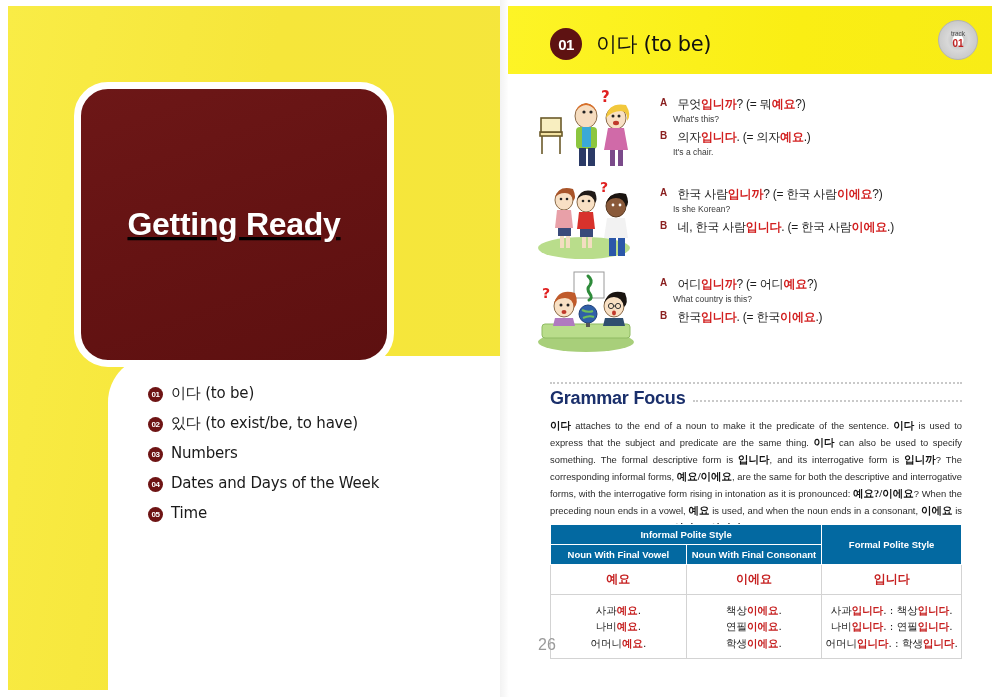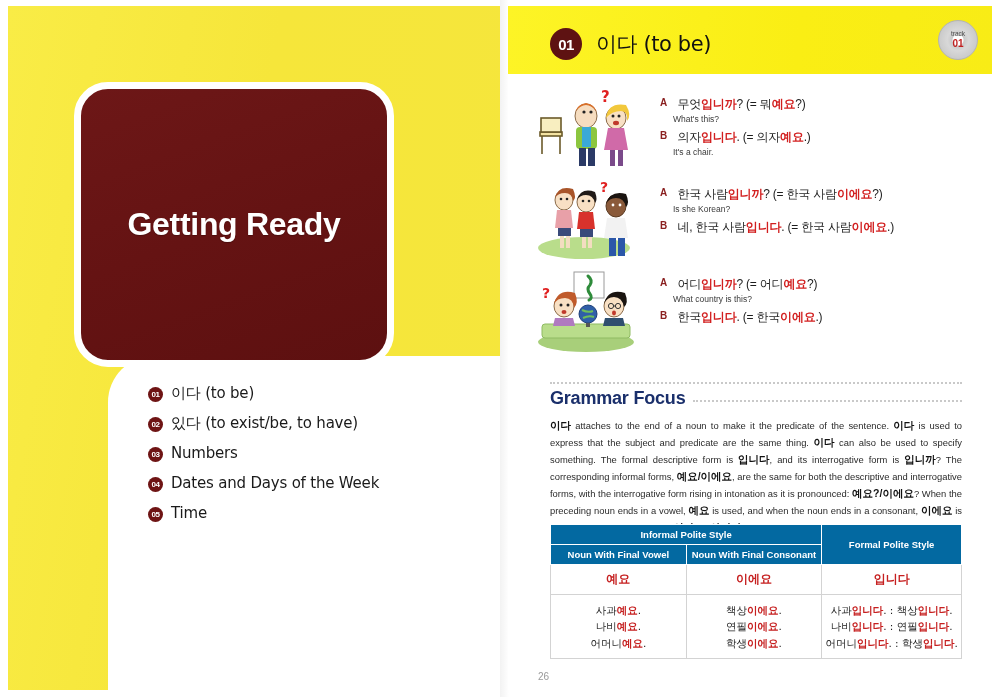--- a/index.html
+++ b/index.html
@@ -24,21 +24,21 @@
     background:#ffffff;
     border-top-left-radius:46px;
   }
   .maroon-box{
     position:absolute;left:66px;top:76px;width:320px;height:285px;
     background:#661414;
     background-image:linear-gradient(160deg,#6d1717 0%,#651313 50%,#5d1010 100%);
     border-radius:34px;
     border:7px solid #ffffff;
     box-sizing:border-box;
-    display:flex;align-items:center;justify-content:center;
+    display:flex;align-items:center;justify-content:center;text-decoration:underline;
   }
   .gr-title{
     color:#ffffff;font-size:32px;font-weight:bold;letter-spacing:-0.3px;
     text-shadow:0 1px 1px rgba(0,0,0,.25);
     font-family:"Liberation Sans", sans-serif;
   }
   .toc{
     position:absolute;left:140px;top:378px;width:330px;
   }
   .toc-item{
@@ -126,21 +126,21 @@
   .gf-head h3{
     margin:0;font-size:18px;color:#1a2f6b;font-weight:bold;
     font-family:"Liberation Sans", sans-serif;letter-spacing:-0.2px;
     white-space:nowrap;
   }
   .gf-dots{flex:1;height:1px;border-top:2px dotted #c9c9c9;margin-left:8px;margin-top:6px;}
   .gf-body{
     margin-top:8px;font-size:9.4px;line-height:1.62;color:#2a2a2a;
     text-align:justify;font-family:"Liberation Sans", sans-serif;
   }
-  .gf-body .kw{font-family:Liberation Sans, sans-serif;font-weight:bold;font-size:10.5px;color:#111;}
+  .gf-body .kw{font-family:Liberation Serif, serif;font-weight:bold;font-size:10.5px;color:#111;}
   .gf-body .ref{color:#2d5fae;}
 
   
   .gtable{
     position:absolute;left:42px;top:518px;width:412px;
     border-collapse:collapse;table-layout:fixed;
     font-family:"DejaVu Sans", sans-serif;
   }
   .gtable th{
     background:#0369a1;color:#ffffff;font-size:9.5px;font-weight:bold;
@@ -148,22 +148,22 @@
     font-family:"Liberation Sans", sans-serif;
   }
   .gtable td{
     border:1px solid #d3d3d3;text-align:center;padding:5px 2px;
     font-size:11px;color:#1d1d1d;
   }
   .gtable td.form{font-weight:bold;color:#c62020;font-size:12px;padding:6px 2px;}
   .gtable td.ex{line-height:1.55;font-size:10.5px;padding:7px 2px;}
   .gtable .hl{color:#c62020;font-weight:bold;}
   .pagenum{
-    position:absolute;left:30px;bottom:8px;
-    font-size:10px;color:#9a9a9a;font-family:"Liberation Sans", sans-serif;
+    position:absolute;left:30px;bottom:36px;
+    font-size:16px;color:#9a9a9a;font-family:"Liberation Sans", sans-serif;
   }
   .gutter{
     position:absolute;left:500px;top:0;width:9px;height:697px;
     background:linear-gradient(90deg,rgba(0,0,0,.05),rgba(0,0,0,0));
   }
 </style>
 </head>
 <body>
 
 <div class="spread">

